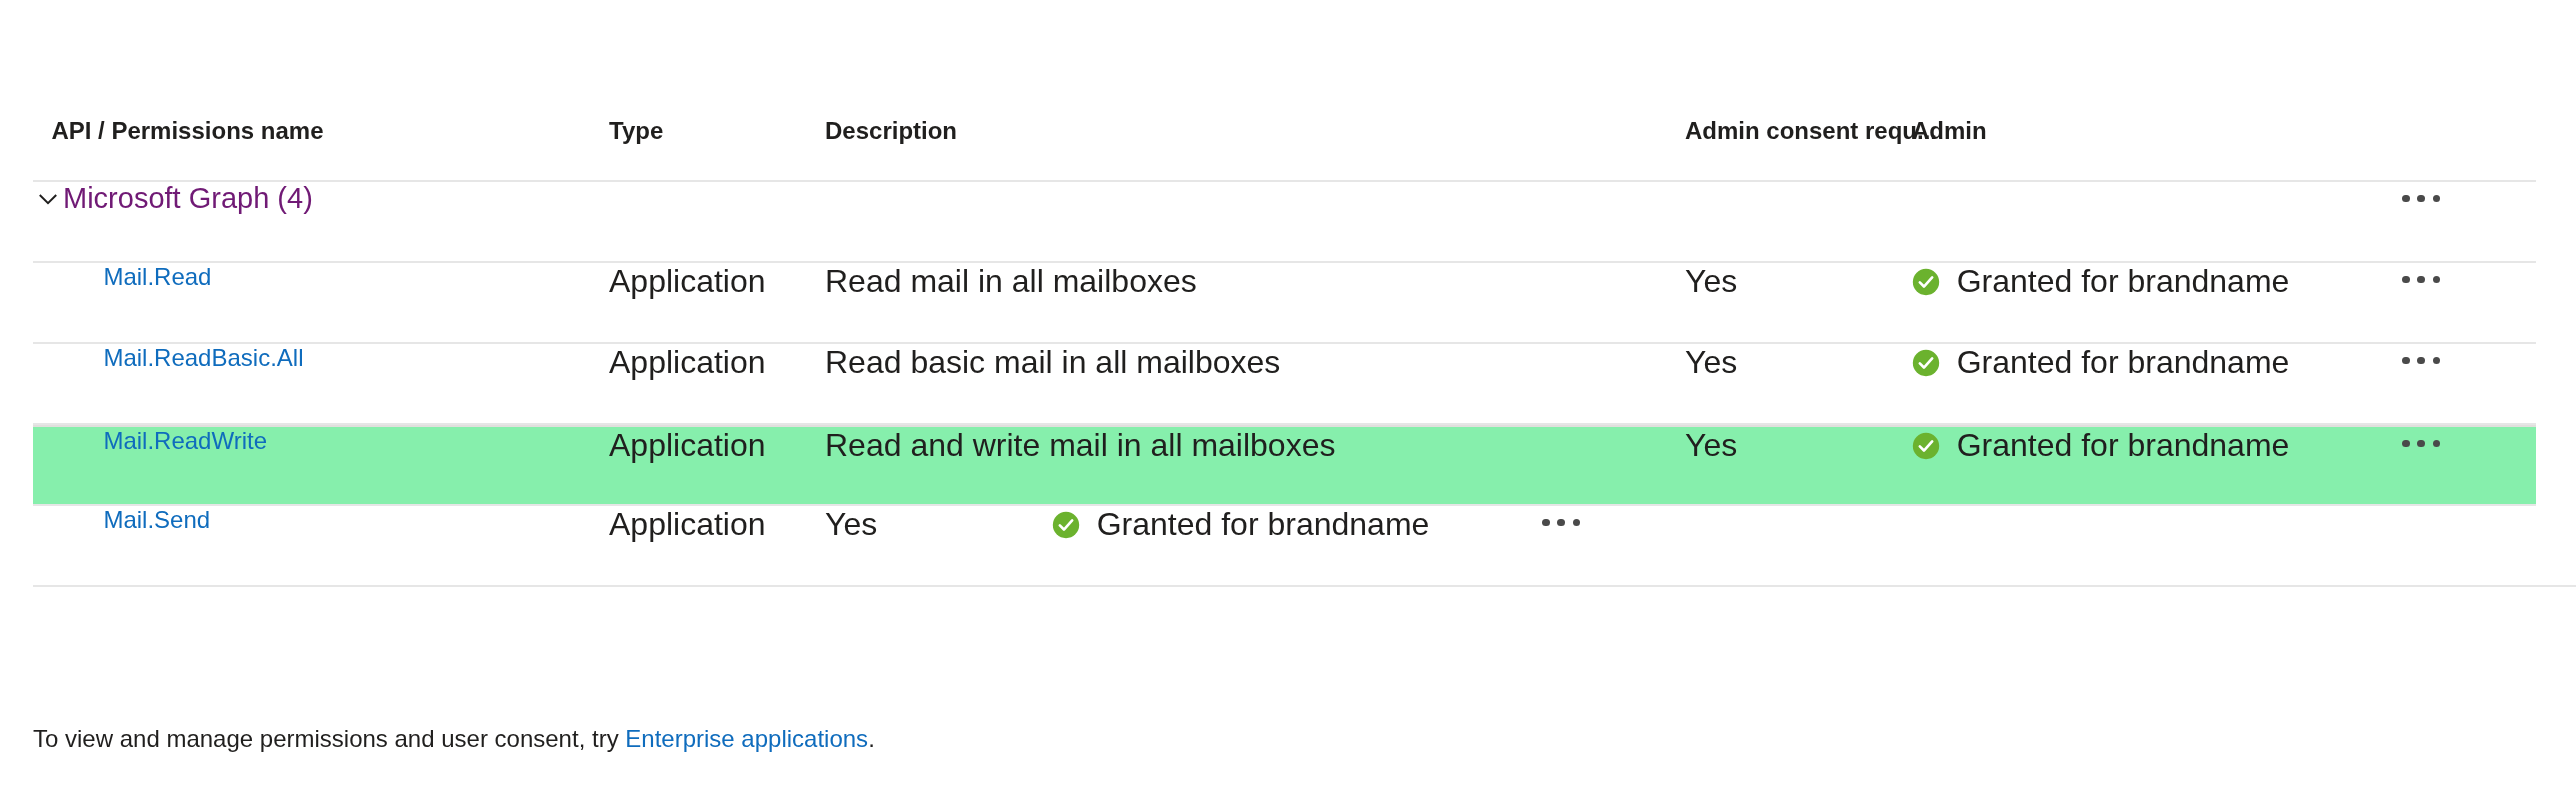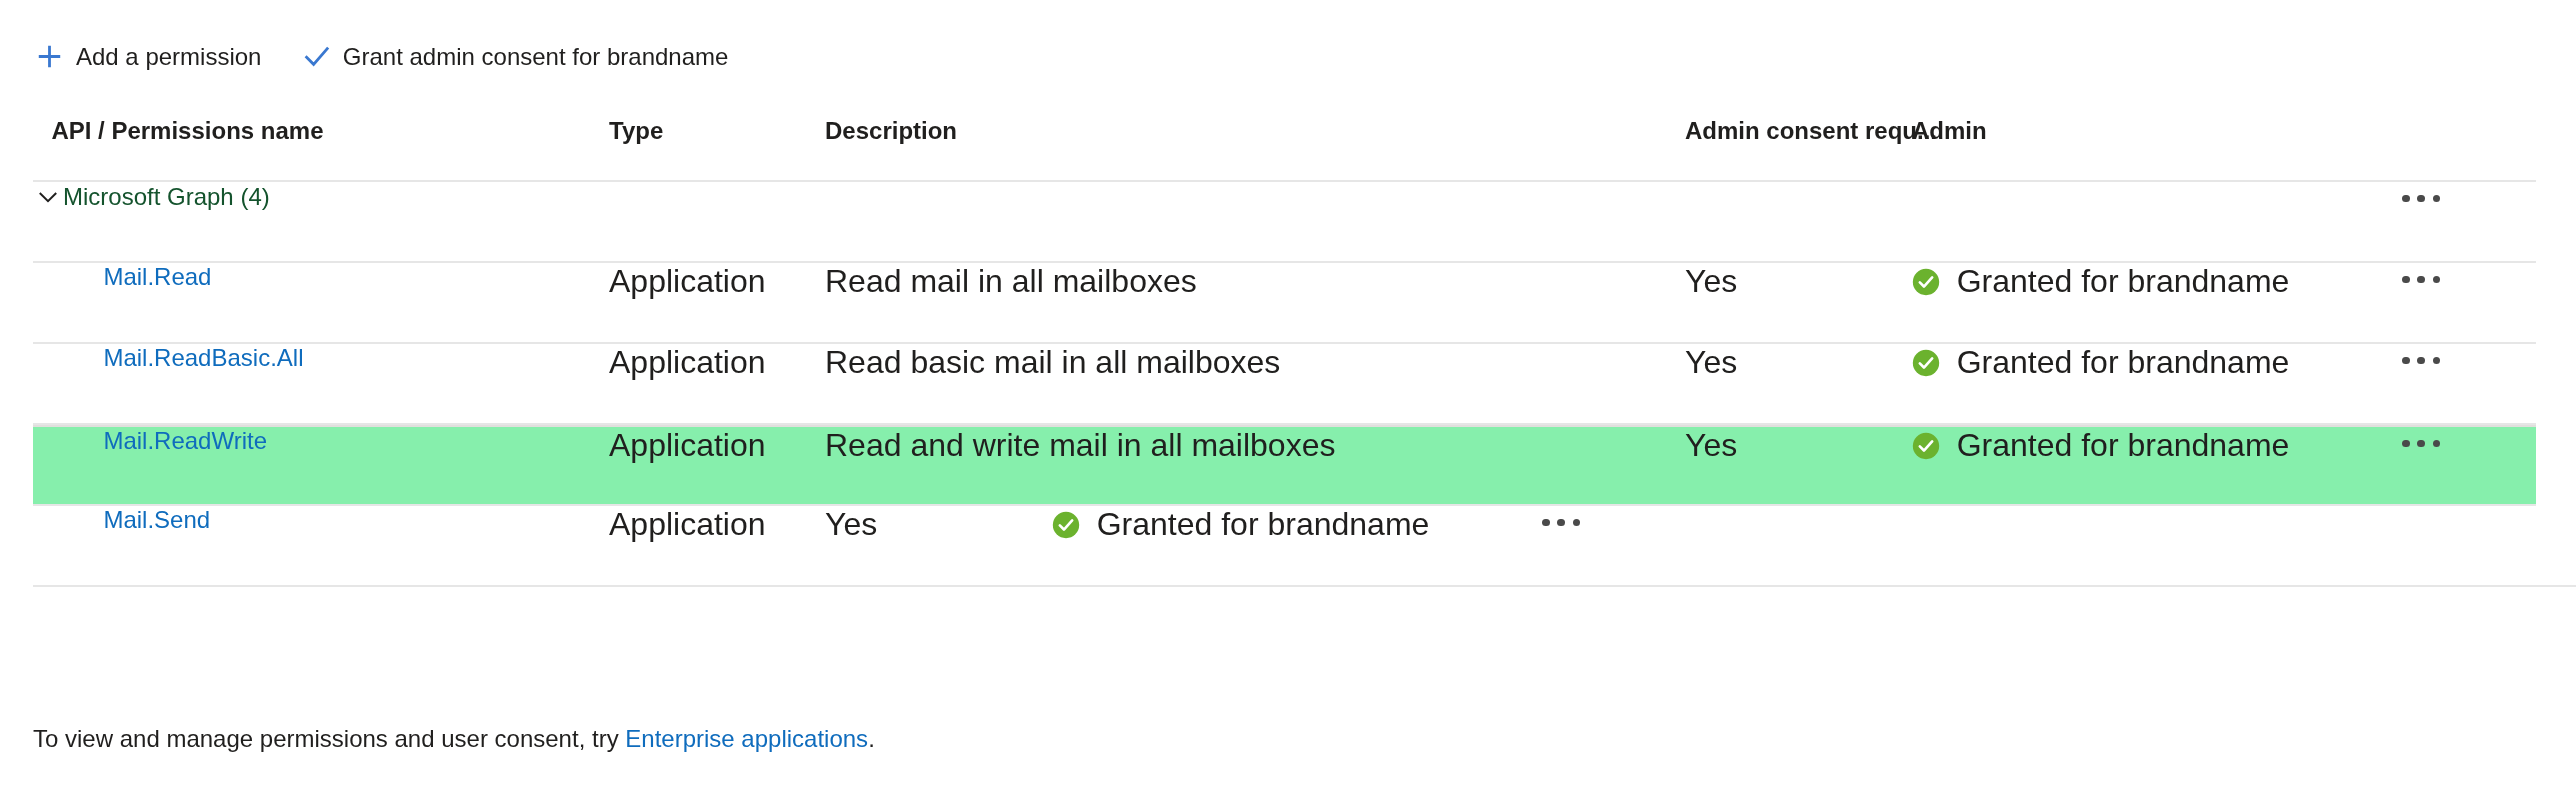--- a/index.html
+++ b/index.html
@@ -122,22 +122,22 @@
   .chevron {
     display: inline-flex;
     align-items: center;
     justify-content: center;
     width: 30px;
     height: 30px;
     flex: 0 0 30px;
     cursor: pointer;
   }
   .group-link {
-    color: #14532d;
-    font-size: 24px;
+    color: #701a75;
+    font-size: 29px;
     cursor: pointer;
     white-space: nowrap;
   }
 
   .perm-name { padding-left: 52px; }
 
   .status-cell {
     display: flex;
     align-items: center;
   }
@@ -183,41 +183,20 @@
     color: #201f1e;
     white-space: nowrap;
   }
   .footer .link { font-size: 24px; }
 </style>
 </head>
 <body>
 
 <div class="page">
 
-  <div class="commandbar">
-
-    <div class="cmd-btn">
-      <span class="cmd-icon">
-        <svg width="33" height="33" viewBox="0 0 40 40" aria-hidden="true">
-          <path d="M20 7 L20 33 M7 20 L33 20" stroke="#3a78d0" stroke-width="3.4" fill="none"></path>
-        </svg>
-      </span>
-      <span class="cmd-label">Add a permission</span>
-    </div>
-
-    <div class="cmd-btn">
-      <span class="cmd-icon">
-        <svg width="33" height="33" viewBox="0 0 40 40" aria-hidden="true">
-          <path d="M8 21 L16.5 29.5 L33 10.5" stroke="#3a78d0" stroke-width="3.4" fill="none" stroke-linecap="square"></path>
-        </svg>
-      </span>
-      <span class="cmd-label">Grant admin consent for brandname</span>
-    </div>
-
-  </div>
 
   <div class="table">
 
     <div class="row header">
       <div class="c-name th">API / Permissions name</div>
       <div class="c-type th">Type</div>
       <div class="c-desc th">Description</div>
       <div class="c-admin th">Admin consent requ...</div>
       <div class="c-status th">Admin</div>
       <div class="c-menu"></div>

